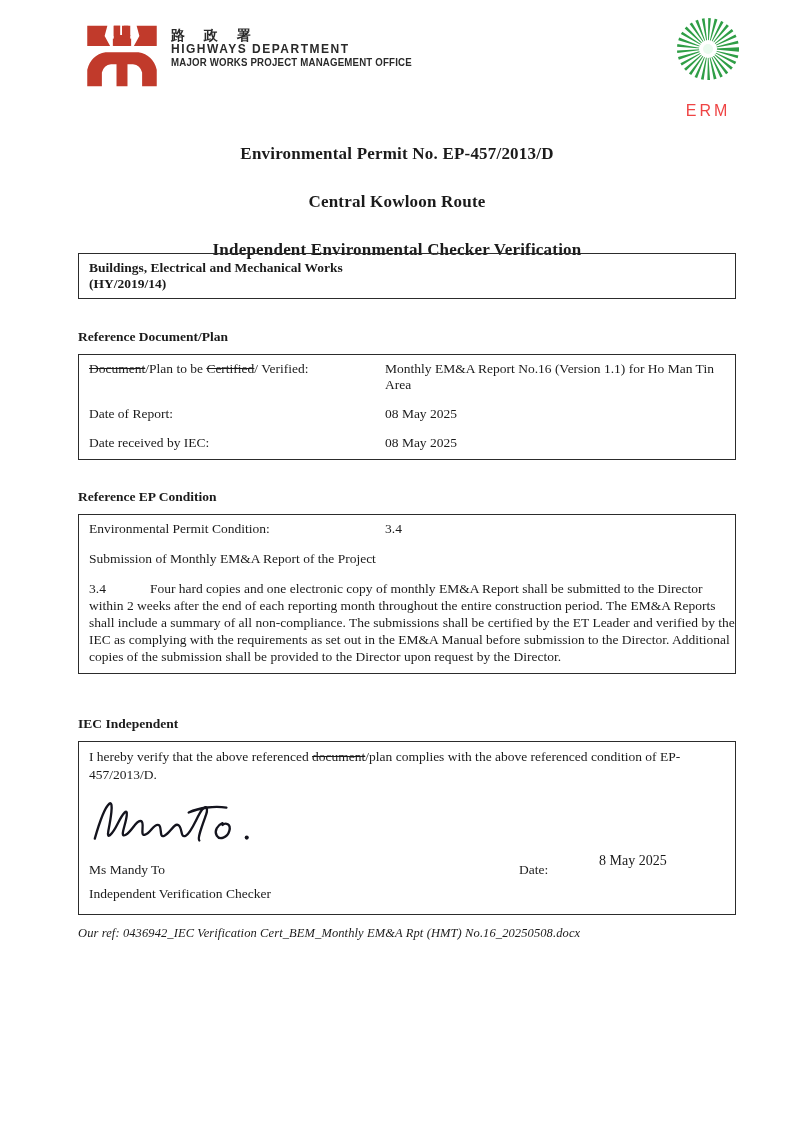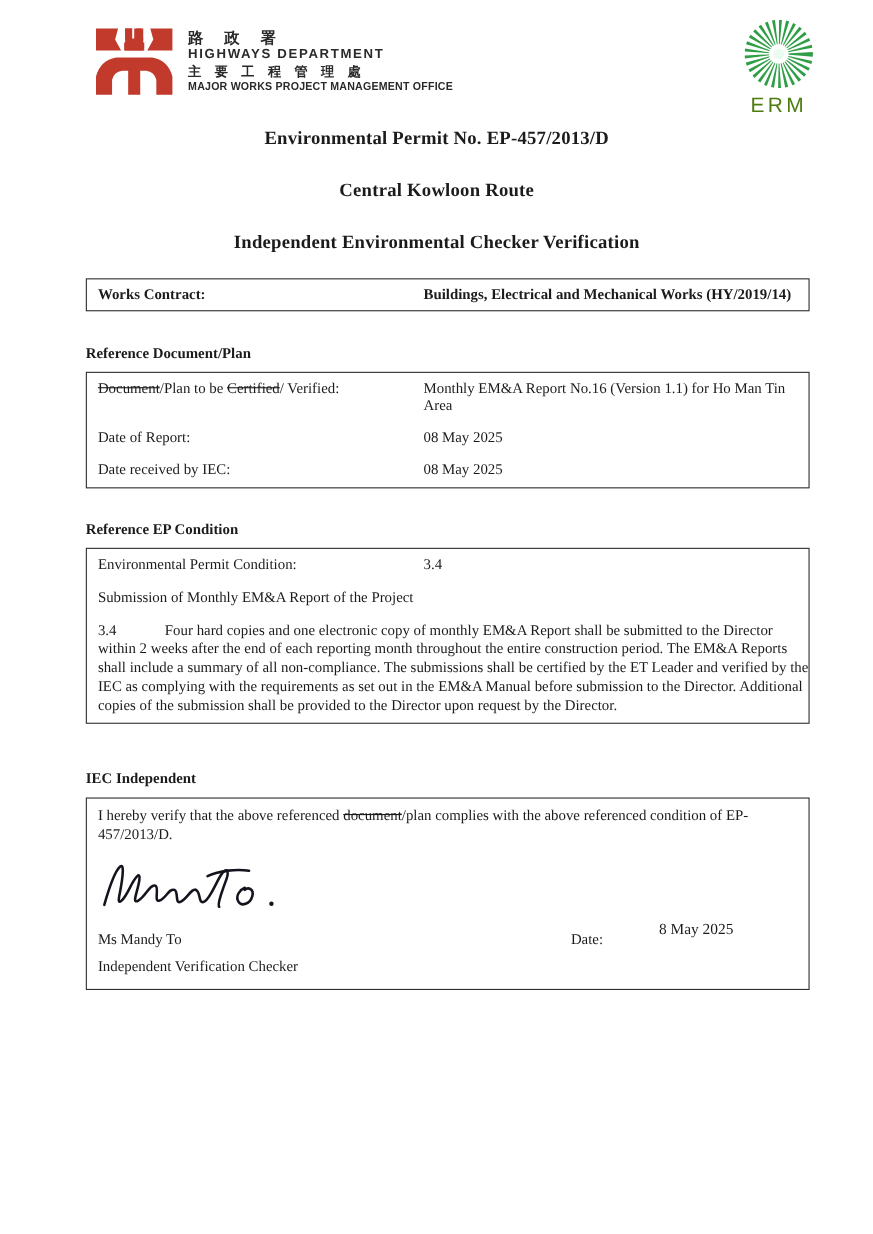--- a/index.html
+++ b/index.html
@@ -16,25 +16,25 @@
     display:flex; justify-content:space-between; align-items:flex-start; }
   .hd-brand { display:flex; gap:12px; align-items:flex-start; }
   .hd-logo { width:74px; height:64px; flex:0 0 auto; }
   .hd-text { padding-top:4px; }
   .hd-cn    { font-family:"DejaVu Sans", sans-serif; font-size:14px; font-weight:bold; letter-spacing:7px; color:#2a2a2a; line-height:1.05; }
   .hd-en    { font-family:"Liberation Sans", sans-serif; font-size:12px; font-weight:bold; letter-spacing:1.5px; color:#2a2a2a; line-height:1.15; }
   .office-cn{ font-family:"DejaVu Sans", sans-serif; font-size:12px; font-weight:bold; letter-spacing:4px; color:#2a2a2a; line-height:1.25; margin-top:2px; }
   .office-en{ font-family:"Liberation Sans", sans-serif; font-size:10.5px; font-weight:bold; letter-spacing:0.2px; color:#2a2a2a; line-height:1.3; transform:scaleX(0.92); transform-origin:left; }
   .erm { display:flex; flex-direction:column; align-items:center; margin-top:-6px; }
   .erm-burst { width:68px; height:68px; }
-  .erm-label { font-family:"Liberation Sans", sans-serif; font-size:19px; letter-spacing:3px; color:#4d7c0f; margin-top:0px; }
+  .erm-label { font-family:"Liberation Sans", sans-serif; font-size:16px; letter-spacing:3px; color:#ef4444; margin-top:16px; }
 
   
   .titles { position:absolute; top:116px; left:0; width:794px; text-align:center; }
-  .title  { font-size:17px; font-weight:bold; margin-bottom:27px; letter-spacing:0.2px; }
+  .title  { font-size:17px; font-weight:bold; margin-bottom:27px; letter-spacing:0.2px;margin-top:28px; }
 
   
   .content { position:absolute; left:78px; width:658px; top:253px; }
   .box { border:1.6px solid #2c2c2c; padding:6px 0 8px 10px; font-size:13.5px; }
   .sec-heading { font-size:13.5px; font-weight:bold; margin-bottom:9px; }
 
   .kv { display:grid; grid-template-columns:288px 1fr; column-gap:8px; }
   .kv + .kv { margin-top:13px; }
   .bold { font-weight:bold; }
 
@@ -74,21 +74,20 @@
           <path d="M30,16 L50,16 L50,24 L30,24 Z"></path>
 
           <path d="M56,2 L78,2 L78,24 L53,24 L59,13 Z"></path>
 
           <path d="M2,68 L2,50 Q6,34 22,31 L58,31 Q74,34 78,50 L78,68 L62,68 L62,53 Q60,45 52,44 L46,44 L46,68 L34,68 L34,44 L28,44 Q20,45 18,53 L18,68 Z"></path>
         </g>
       </svg>
       <div class="hd-text">
         <div class="hd-cn">路 政 署</div>
         <div class="hd-en">HIGHWAYS  DEPARTMENT</div>
-        <div class="office-cn">主 要 工 程 管 理 處</div>
         <div class="office-en">MAJOR WORKS PROJECT MANAGEMENT OFFICE</div>
       </div>
     </div>
     <div class="erm">
       <svg class="erm-burst" viewBox="0 0 68 68">
         <circle cx="34" cy="31" r="19" fill="none" stroke="#2f9e46" stroke-width="24" stroke-dasharray="1.7 2.35"></circle>
         <circle cx="34" cy="31" r="9" fill="#ffffff"></circle>
         <circle cx="34" cy="31" r="5" fill="#eafbef"></circle>
       </svg>
       <div class="erm-label">ERM</div>
@@ -98,21 +97,20 @@
   <div class="titles">
     <div class="title">Environmental Permit No. EP-457/2013/D</div>
     <div class="title">Central Kowloon Route</div>
     <div class="title">Independent Environmental Checker Verification</div>
   </div>
 
   <div class="content">
 
     <div class="box wc-box">
       <div class="kv">
-        <span class="bold">Works Contract:</span>
         <span class="bold">Buildings, Electrical and Mechanical Works (HY/2019/14)</span>
       </div>
     </div>
 
     <div class="gap1"></div>
 
     <div class="sec-heading">Reference Document/Plan</div>
     <div class="box">
       <div class="kv">
         <span><span class="strike">Document</span><span>/Plan to be </span><span class="strike">Certified</span><span>/ Verified:</span></span>
@@ -159,15 +157,16 @@
       </div>
 
       <div class="sig-row">
         <span>Ms Mandy To</span>
         <span>Date:</span>
         <span class="date-value">8 May 2025</span>
       </div>
       <div class="sig-title">Independent Verification Checker</div>
     </div>
 
+    <div class="footer">Our ref: 0436942_IEC Verification Cert_BEM_Monthly EM&amp;A Rpt (HMT) No.16_20250508.docx</div>
 
   </div>
 </div>
 
 </body></html>

